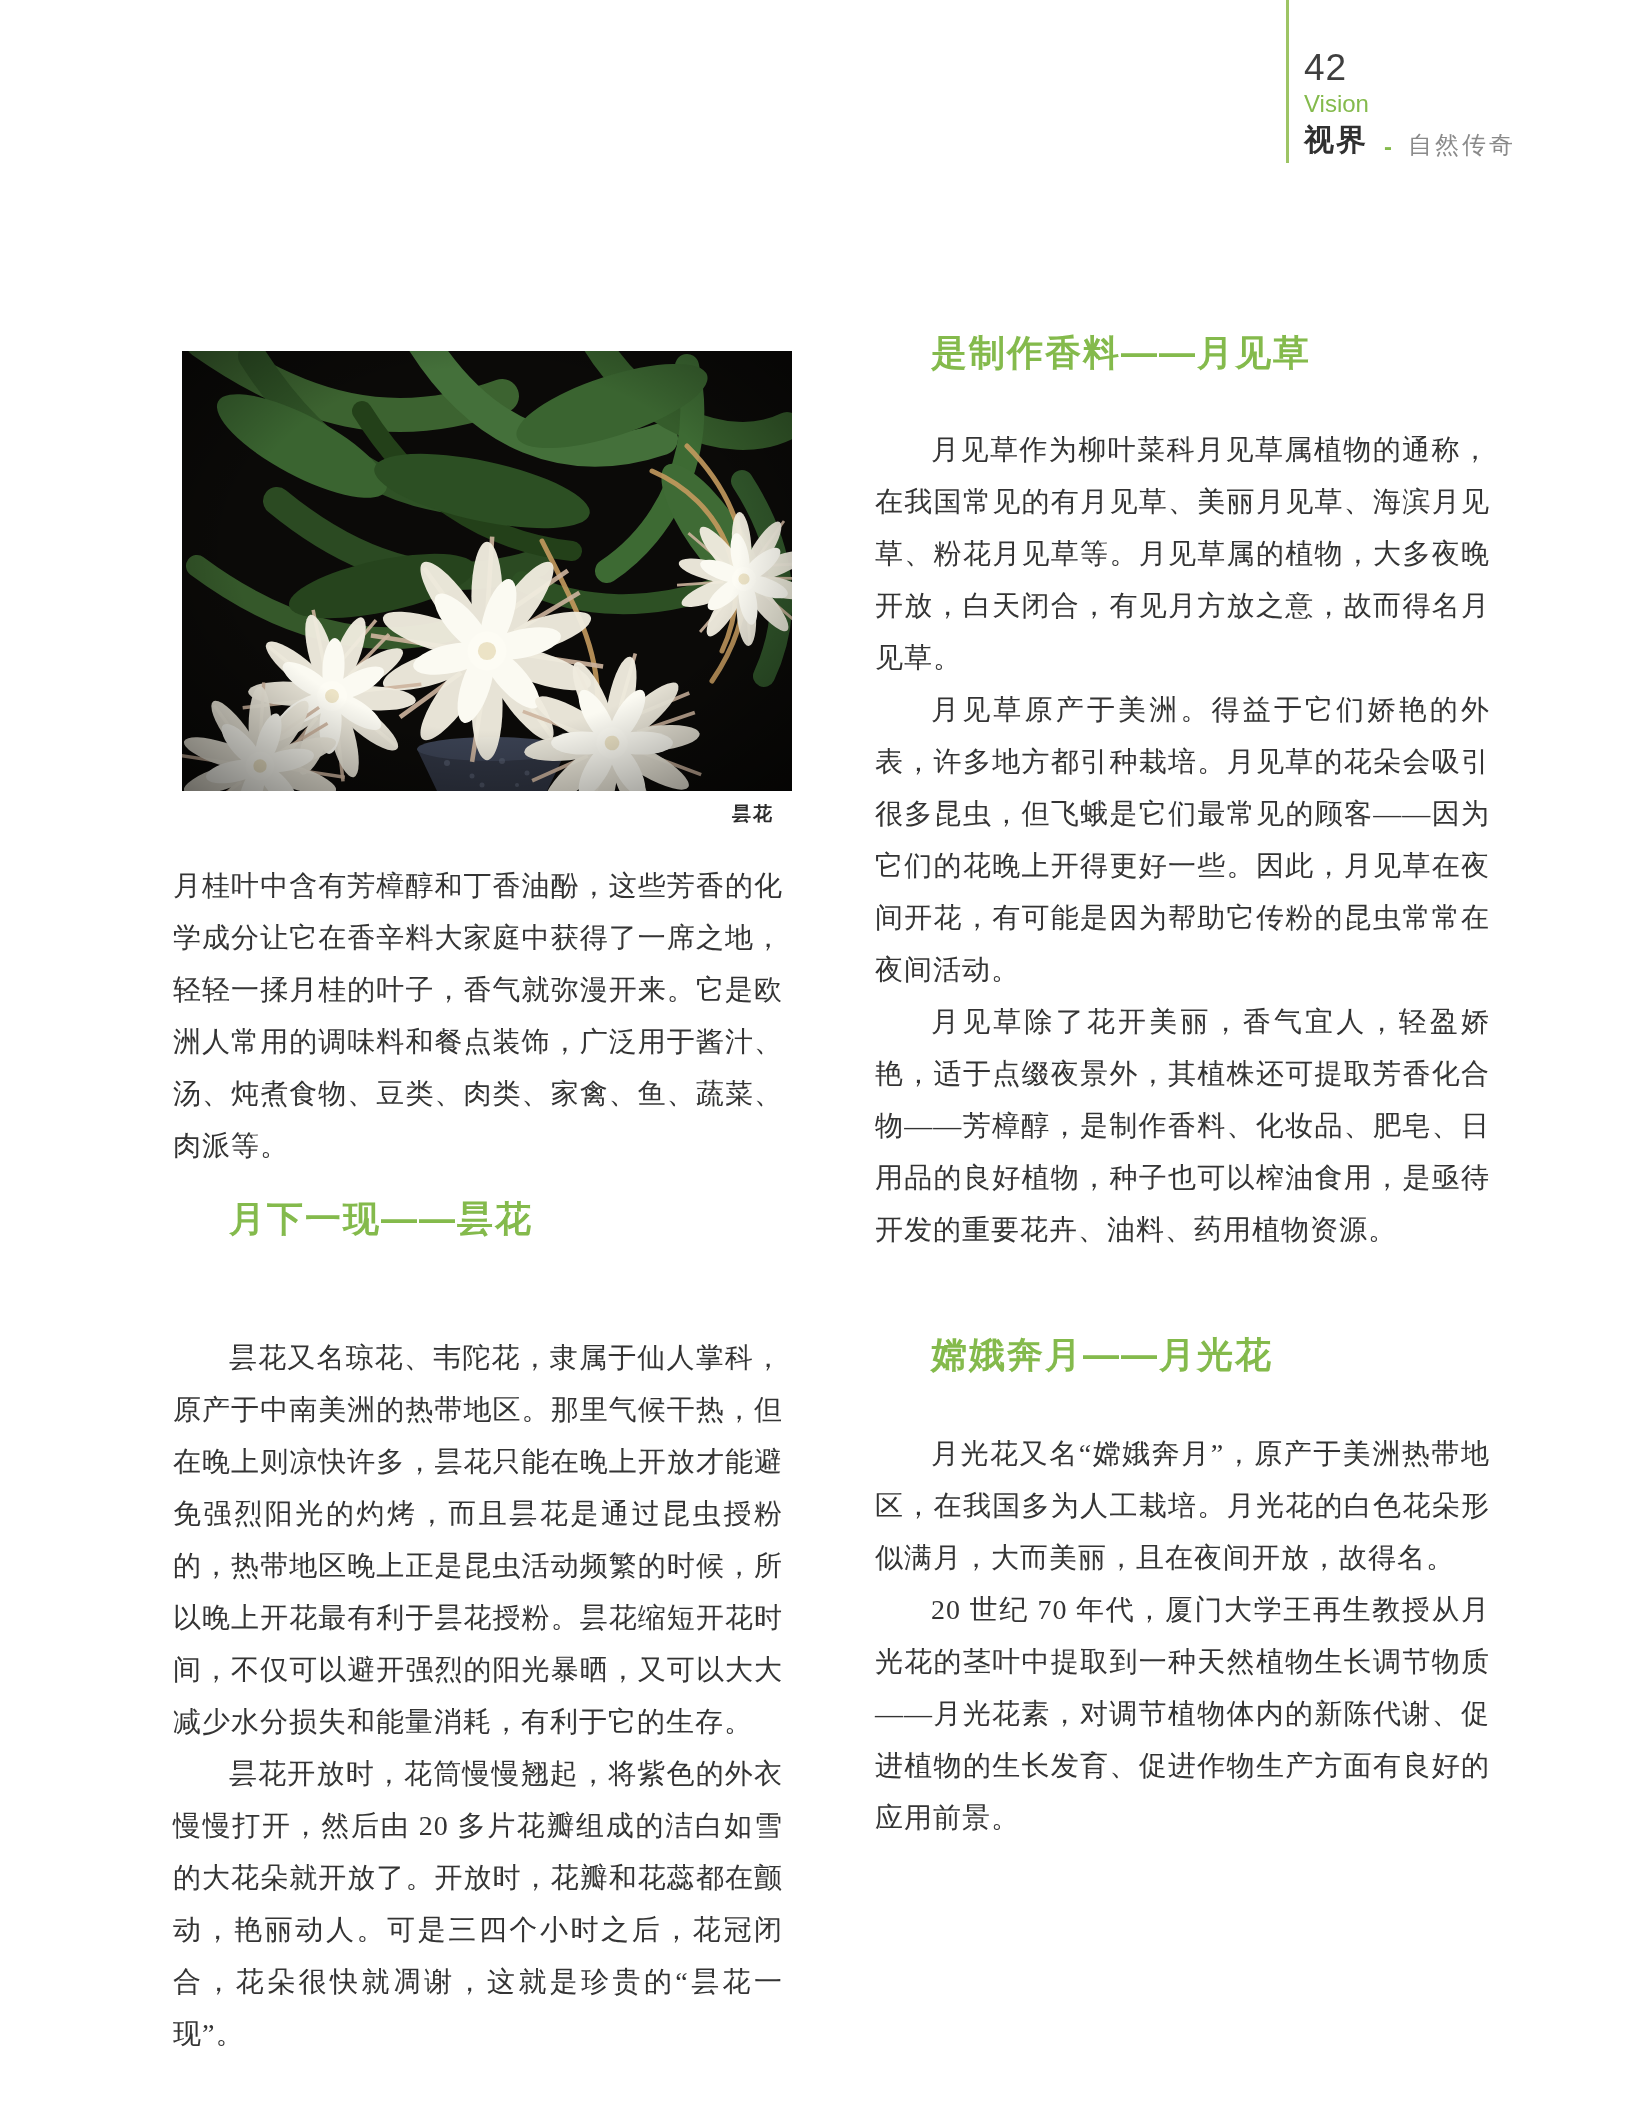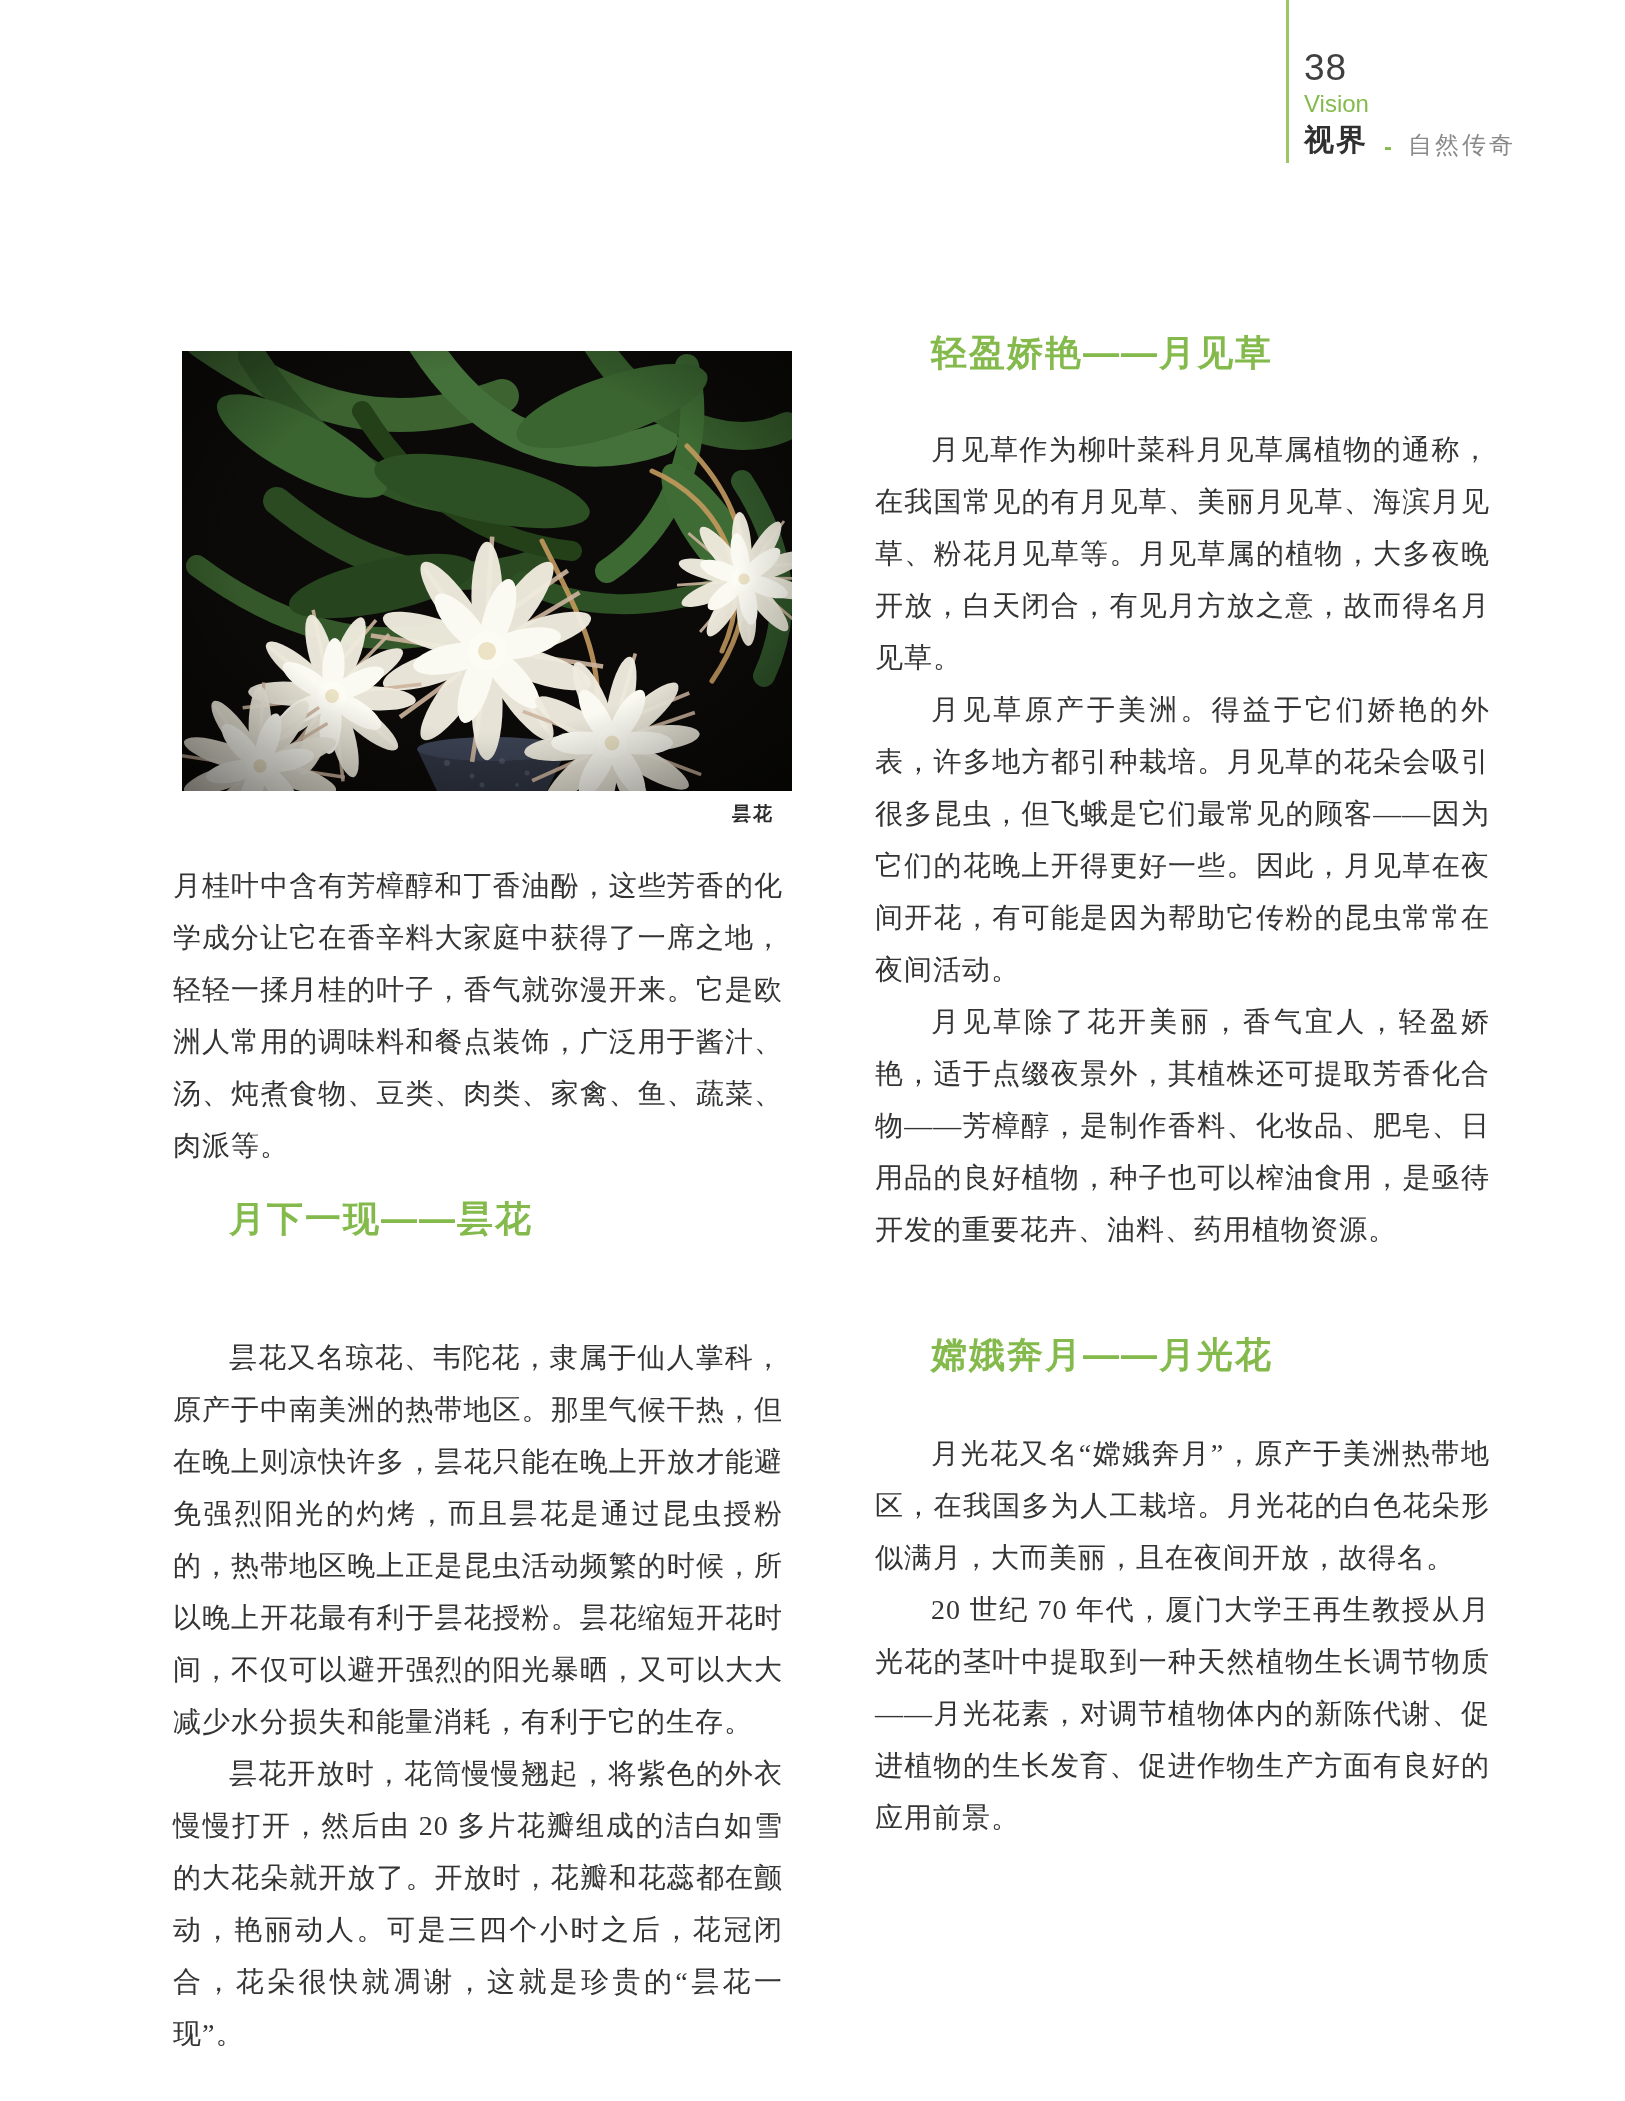--- a/index.html
+++ b/index.html
@@ -44,21 +44,21 @@
     background:#dcdcdc;text-align:center;vertical-align:-3px;
     font-family:"Liberation Serif",serif;font-style:italic;font-weight:bold;
     font-size:24px;line-height:27px;text-indent:0;
   }
 </style>
 </head>
 <body>
 
 <div class="page-rule" style="background: rgb(157, 196, 101);"></div>
 <div class="hdr">
-  <div class="num">38</div>
+  <div class="num">42</div>
   <div class="vision accent-text" style="color: rgb(132, 186, 76);">Vision</div>
   <div class="cnrow">
     <span class="cn-bold">视界</span>
     <span class="dash accent-text" style="color: rgb(132, 186, 76);">-</span>
     <span class="cn-sub" style="color: rgb(138, 138, 138);">自然传奇</span>
   </div>
 </div>
 
 <div class="col left-col">
   <figure>
@@ -157,21 +157,21 @@
 
   <div class="textflow">
     <p>月桂叶中含有芳樟醇和丁香油酚，这些芳香的化学成分让它在香辛料大家庭中获得了一席之地，轻轻一揉月桂的叶子，香气就弥漫开来。它是欧洲人常用的调味料和餐点装饰，广泛用于酱汁、汤、炖煮食物、豆类、肉类、家禽、鱼、蔬菜、肉派等。</p>
     <h2 class="sec accent-text" style="color: rgb(132, 186, 76);">月下一现——昙花</h2>
     <p class="indent">昙花又名琼花、韦陀花，隶属于仙人掌科，原产于中南美洲的热带地区。那里气候干热，但在晚上则凉快许多，昙花只能在晚上开放才能避免强烈阳光的灼烤，而且昙花是通过昆虫授粉的，热带地区晚上正是昆虫活动频繁的时候，所以晚上开花最有利于昙花授粉。昙花缩短开花时间，不仅可以避开强烈的阳光暴晒，又可以大大减少水分损失和能量消耗，有利于它的生存。</p>
     <p class="indent">昙花开放时，花筒慢慢翘起，将紫色的外衣慢慢打开，然后由 20 多片花瓣组成的洁白如雪的大花朵就开放了。开放时，花瓣和花蕊都在颤动，艳丽动人。可是三四个小时之后，花冠闭合，花朵很快就凋谢，这就是珍贵的“昙花一现”。</p>
   </div>
 </div>
 
 <div class="col right-col">
-  <h2 class="sec first accent-text" style="color: rgb(132, 186, 76);">轻盈娇艳——月见草</h2>
+  <h2 class="sec first accent-text" style="color: rgb(132, 186, 76);">是制作香料——月见草</h2>
   <p class="indent">月见草作为柳叶菜科月见草属植物的通称，在我国常见的有月见草、美丽月见草、海滨月见草、粉花月见草等。月见草属的植物，大多夜晚开放，白天闭合，有见月方放之意，故而得名月见草。</p>
   <p class="indent">月见草原产于美洲。得益于它们娇艳的外表，许多地方都引种栽培。月见草的花朵会吸引很多昆虫，但飞蛾是它们最常见的顾客——因为它们的花晚上开得更好一些。因此，月见草在夜间开花，有可能是因为帮助它传粉的昆虫常常在夜间活动。</p>
   <p class="indent">月见草除了花开美丽，香气宜人，轻盈娇艳，适于点缀夜景外，其植株还可提取芳香化合物——芳樟醇，是制作香料、化妆品、肥皂、日用品的良好植物，种子也可以榨油食用，是亟待开发的重要花卉、油料、药用植物资源。</p>
 
   <h2 class="sec second accent-text" style="color: rgb(132, 186, 76);">嫦娥奔月——月光花</h2>
   <p class="indent">月光花又名“嫦娥奔月”，原产于美洲热带地区，在我国多为人工栽培。月光花的白色花朵形似满月，大而美丽，且在夜间开放，故得名。</p>
   <p class="indent">20 世纪 70 年代，厦门大学王再生教授从月光花的茎叶中提取到一种天然植物生长调节物质——月光花素，对调节植物体内的新陈代谢、促进植物的生长发育、促进作物生产方面有良好的应用前景。</p>
 </div>
 
 </body></html>

